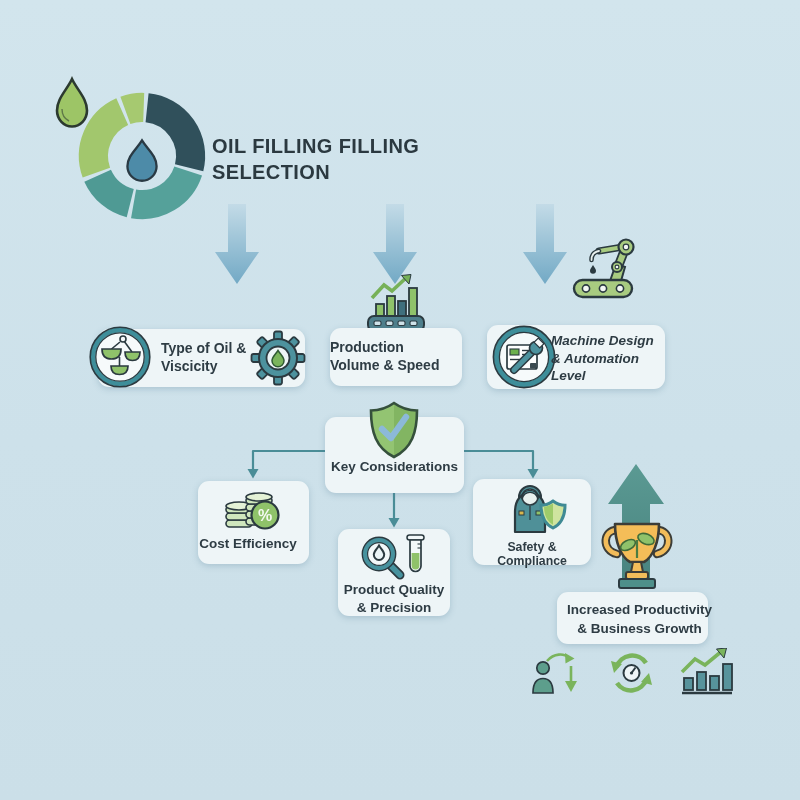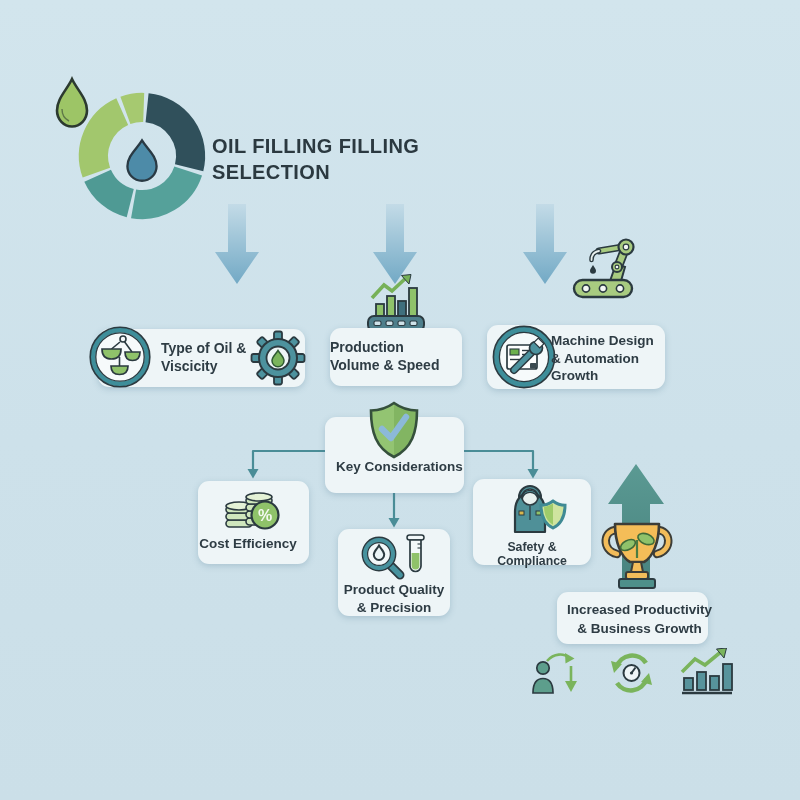--- a/index.html
+++ b/index.html
@@ -9,22 +9,22 @@
   .abs{position:absolute;}
   .card{position:absolute;background:#eef5f7;border-radius:11px;
         box-shadow:0 2px 6px rgba(90,130,152,.30);}
   .ctext{color:#2e3c44;font-weight:700;}
   .ctext span{display:block;}
   .title{position:absolute;left:212px;top:120px;color:#2b3940;font-weight:700;
          font-size:20px;line-height:26px;letter-spacing:.4px;}
   .title span{display:block;}
   .t-oil{left:161px;top:339px;font-size:14px;line-height:18px;}
   .t-prod{left:330px;top:338px;width:132px;text-align:left;font-size:14px;line-height:18px;}
-  .t-machine{left:551px;top:332px;font-size:13.5px;line-height:17.5px;}
-  .t-hub{left:325px;top:459px;width:139px;text-align:left;font-size:13.5px;margin-left:11px;}
+  .t-machine{left:551px;top:332px;font-size:13.5px;line-height:17.5px;font-style:italic;}
+  .t-hub{left:325px;top:459px;width:139px;text-align:center;font-size:13.5px;}
   .t-cost{left:198px;top:536px;width:100px;text-align:center;font-size:13.5px;}
   .t-quality{left:338px;top:581px;width:112px;text-align:center;font-size:13.5px;line-height:18px;}
   .t-safety{left:471px;top:540px;width:122px;text-align:center;font-size:12.3px;}
   .t-outcome{left:557px;top:600px;width:165px;text-align:center;font-size:13.5px;line-height:19px;}
 </style>
 </head>
 <body>
 
 <div class="canvas">
 
@@ -287,21 +287,21 @@
     <span>Type of Oil &amp;</span>
     <span>Viscicity</span>
   </div>
   <div class="abs ctext t-prod">
     <span>Production</span>
     <span>Volume &amp; Speed</span>
   </div>
   <div class="abs ctext t-machine">
     <span>Machine Design</span>
     <span>&amp; Automation</span>
-    <span>Growth</span>
+    <span>Level</span>
   </div>
   <div class="abs ctext t-hub">Key Considerations</div>
   <div class="abs ctext t-cost">Cost Efficiency</div>
   <div class="abs ctext t-quality">
     <span>Product Quality</span>
     <span>&amp; Precision</span>
   </div>
   <div class="abs ctext t-safety">Safety &amp; Compliance</div>
   <div class="abs ctext t-outcome">
     <span>Increased Productivity</span>

